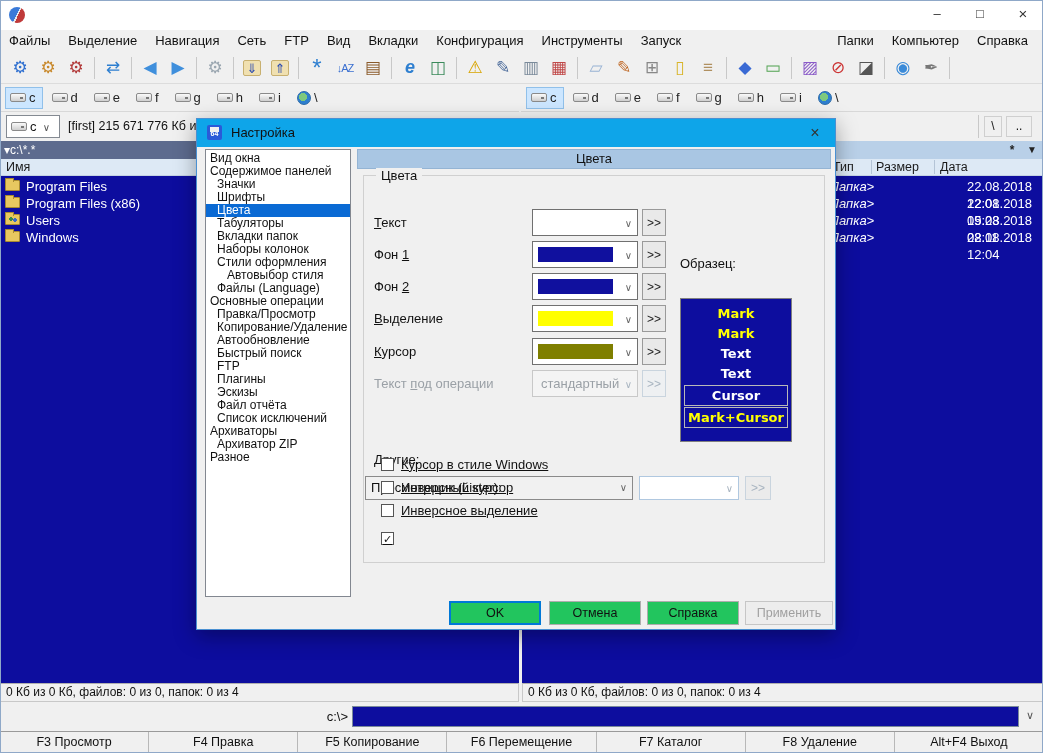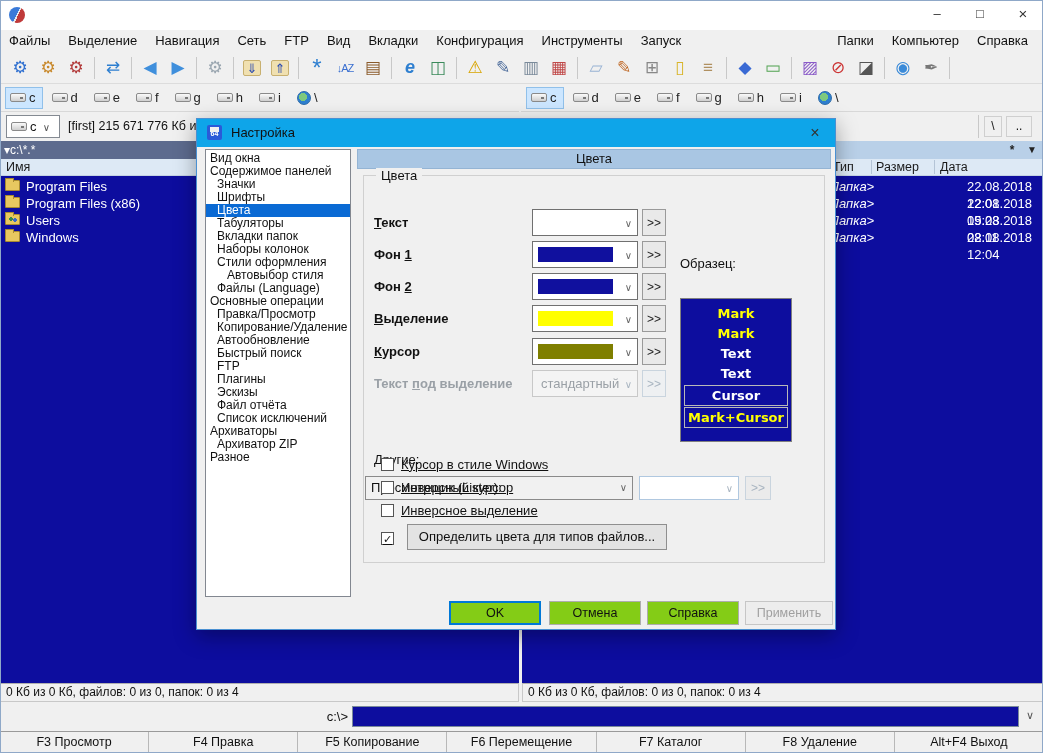--- a/index.html
+++ b/index.html
@@ -112,21 +112,21 @@
   #tree { left:8px; top:30px; width:146px; height:448px; background:#fff; border:1px solid #828790;
           font-size:12px; padding-top:2px; overflow:hidden; }
   .titem { height:13px; line-height:13px; padding-left:4px; white-space:nowrap; }
   .titem.i1 { padding-left:11px; } .titem.i2 { padding-left:21px; }
   .titem.sel { background:#0a6ad4; color:#fff; }
   #band { left:160px; top:30px; width:474px; height:20px; background:#a9c6e3; border:1px solid #94b4d4;
           text-align:center; line-height:18px; font-size:13px; }
   #group { left:166px; top:56px; width:462px; height:388px; border:1px solid #d0d0d0; }
   #gtitle { left:12px; top:-8px; background:#f0f0f0; padding:0 5px; font-size:13px; }
 
-  .clabel { left:10px; height:27px; line-height:27px; font-size:13px;font-weight:bold; }
+  .clabel { left:10px; height:27px; line-height:27px; font-size:13px; }
   .clabel u, #olabel u, .cbx label u { text-decoration:underline; }
   .ccombo { left:168px; width:106px; height:27px; background:#fff; border:1px solid #707070; }
   .swatch { position:absolute; left:5px; top:5px; width:75px; height:15px; }
   .chev { position:absolute; right:5px; top:50%; transform:translateY(-50%); color:#666; font-size:10px; }
   .morebtn { left:278px; width:24px; height:27px; background:#e9e9e9; border:1px solid #9a9a9a;
              text-align:center; font-size:12px; color:#222; display:flex; align-items:center; justify-content:center; }
   .disabled { color:#a8b4c0 !important; border-color:#c9d4de !important; }
   .ccombo.dis { background:#f4f4f4; border-color:#c8c8c8; }
   .ccombo.dis .cval { color:#9aa0a6; font-size:13px; line-height:25px; padding-left:8px; }
 
@@ -144,21 +144,21 @@
   #lmore { left:381px; top:300px; width:26px; height:24px; background:#ebebeb; border:1px solid #c9d4de;
            text-align:center; line-height:22px; font-size:12px; color:#a8b4c0; }
   
 
   .cbx { left:17px; height:16px; display:flex; align-items:center; font-size:13px;text-decoration:underline; }
   .cb { width:13px; height:13px; background:#fff; border:1px solid #555; margin-right:7px;
         text-align:center; line-height:12px; font-size:11px; color:#111; }
   #ftbtn { left:43px; top:348px; width:260px; height:26px; background:#e3e3e3; border:1px solid #8f8f8f;
            text-align:center; line-height:24px; font-size:13px; }
 
-  .dbtm { top:482px; width:92px; height:24px; background:#84cc16; border:1px solid #adadad;
+  .dbtm { top:482px; width:92px; height:24px; background:#22c55e; border:1px solid #adadad;
           text-align:center; line-height:22px; font-size:12.5px; }
   #b-ok { left:252px; border:2px solid #0078d7; line-height:20px; }
   #b-cancel { left:352px; } #b-help { left:450px; }
   #b-apply { left:548px; width:88px; color:#a0a0a0; border-color:#c6c6c6; background:#ededed; }
 </style>
 </head>
 <body>
 
 <div class="abs" id="titlebar">
   <div class="abs" id="appico"></div>
@@ -458,21 +458,21 @@
       </div>
     <div class="abs morebtn" style="top:129px">&gt;&gt;</div>
 
     <div class="abs clabel" style="top:162px"><span></span><u>К</u><span>урсор</span></div>
     <div class="abs ccombo" style="top:162px">
         <span class="swatch" style="background:#7f7f00"></span>
         <span class="chev">∨</span>
       </div>
     <div class="abs morebtn" style="top:162px">&gt;&gt;</div>
 
-    <div class="abs clabel" style="top:194px;color:#9aa0a6"><span>Текст </span><u>п</u><span>од выделение</span></div>
+    <div class="abs clabel" style="top:194px;color:#9aa0a6"><span>Текст </span><u>п</u><span>од операции</span></div>
     <div class="abs ccombo dis" style="top:194px"><span class="cval">стандартный</span><span class="chev disabled">∨</span></div>
     <div class="abs morebtn disabled" style="top:194px;background:#eef0f2">&gt;&gt;</div>
 
     <div class="abs" id="slabel">Образец:</div>
     <div class="abs" id="sample">
       <div class="sline" style="color:#ffff00">Mark</div>
       <div class="sline" style="color:#ffff00">Mark</div>
       <div class="sline" style="color:#ffffff">Text</div>
       <div class="sline" style="color:#ffffff">Text</div>
       <div class="sline box" style="color:#ffffff">Cursor</div>
@@ -494,21 +494,20 @@
         <span class="cb"></span>
         <label>Инверсный курсор</label>
       </div>
     <div class="abs cbx" style="top:326px">
         <span class="cb"></span>
         <label>Инверсное выделение</label>
       </div>
     <div class="abs cbx" style="top:354px">
         <span class="cb">✓</span>
       </div>
-    <div class="abs" id="ftbtn">Определить цвета для типов файлов...</div>
   </div>
 
   <div class="abs dbtm" id="b-ok">OK</div>
   <div class="abs dbtm" id="b-cancel">Отмена</div>
   <div class="abs dbtm" id="b-help">Справка</div>
   <div class="abs dbtm" id="b-apply">Применить</div>
 </div>
 
 <div class="abs" id="frame"></div>
 

